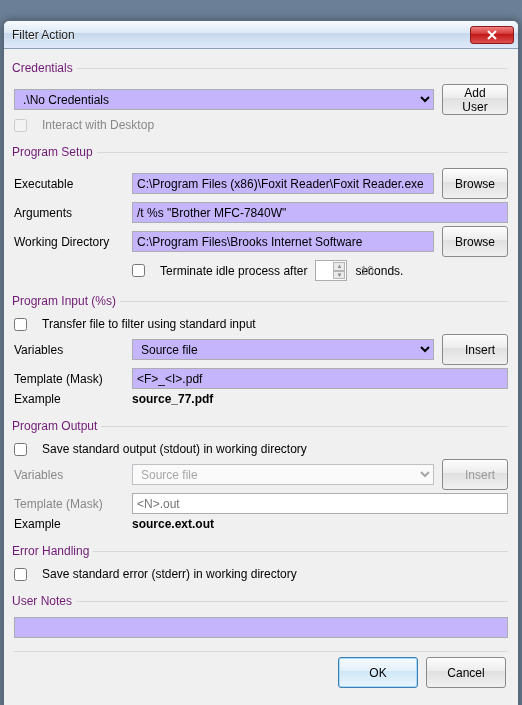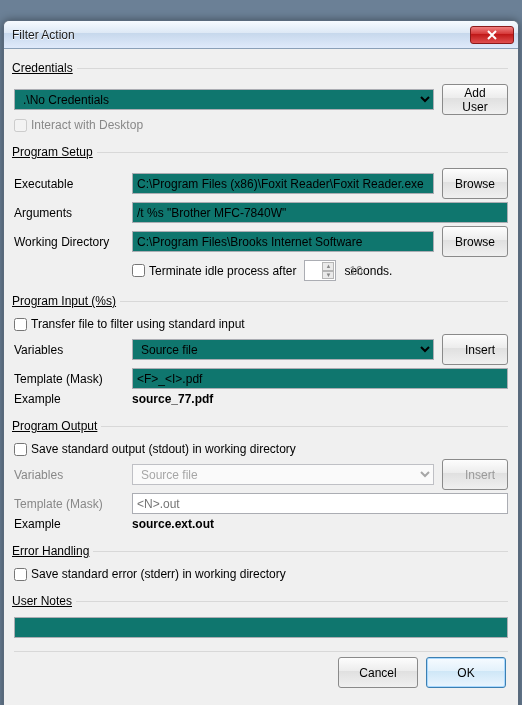--- a/index.html
+++ b/index.html
@@ -10,36 +10,36 @@
   .titlebar { height: 28px; background: linear-gradient(#f7fbff,#dde8f5 45%,#c7d8ec 46%,#dfeafb);
               border-bottom:1px solid #8aa0b8; border-radius:6px 6px 0 0; display:flex;
               align-items:center; padding:0 4px 0 8px; }
   .titlebar .title { flex:1; color:#1a1a1a; text-shadow:0 1px 0 #fff;}
   .closebtn { width:44px; height:18px; border-radius:3px; border:1px solid #8b1a1a;
               background:linear-gradient(#f08080,#d43535 45%,#c01818 46%,#e05050);
               display:flex; align-items:center; justify-content:center; cursor:pointer;}
   .closebtn svg { width:10px; height:10px; }
   .client { flex:1; padding:8px 10px 4px 10px; overflow:hidden;}
   fieldset.group { border:none; border-top:1px solid #d8d8d8; margin:4px 0 8px 0; padding:6px 0 2px 0;}
-  fieldset.group > legend { padding:0 4px 0 0; color:#000000; margin-left:-2px;text-decoration:underline;}
+  fieldset.group > legend { padding:0 4px 0 0; color:#701a75; margin-left:-2px;}
   .row { display:flex; align-items:center; gap:8px; margin:3px 0; }
   .lbl { width:110px; color:#000; }
   .lbl.dim { color:#888; }
   input.text, select.combo {
-    height:21px; border:1px solid #abadb3; padding:1px 4px; background:#0f766e; color:#000;
+    height:21px; border:1px solid #abadb3; padding:1px 4px; background:#c4b5fd; color:#000;
   }
   input.text:disabled, select.combo:disabled, .inputdim { color:#888; background:#fff;}
   input.text { flex:1; }
   select.combo { flex:1; }
   .btn { height:31px; min-width:66px; padding:0 12px; border:1px solid #8a8a8a;
          border-radius:3px; background:linear-gradient(#fdfdfd,#ececec 45%,#e0e0e0 46%,#f0f0f0);
          color:#000; cursor:pointer; }
   .btn:disabled { color:#9a9a9a; cursor:default;}
   .btn.wide { width:66px;text-align:right; }
-  .chk { display:flex; align-items:center; gap:4px; }
+  .chk { display:flex; align-items:center; gap:15px; }
   .chk input { width:13px; height:13px; margin:0;}
   .chk.dim { color:#888; }
   .example { font-weight:bold; }
   .spin { width:32px; height:21px; border:1px solid #abadb3; background:#fff; color:#888;
           display:flex; align-items:center; position:relative;}
   .spin span { flex:1; text-align:right; padding-right:14px;padding-left:44px;}
   .spin .arrows { position:absolute; right:1px; top:1px; bottom:1px; width:12px;
                   display:flex; flex-direction:column;}
   .spin .arrows div { flex:1; border:1px solid #b5b5b5; background:#eaeaea;
                       display:flex; align-items:center; justify-content:center; font-size:6px; line-height:1;}
@@ -173,18 +173,18 @@
     </fieldset>
 
     <fieldset class="group">
       <legend>User Notes</legend>
       <div class="row">
         <input class="text notes" style="">
       </div>
     </fieldset>
 
     <div class="footer">
+      <button class="btn primary" style="width:80px">OK</button>
       <button class="btn" style="width:80px">Cancel</button>
-      <button class="btn primary" style="width:80px">OK</button>
     </div>
 
   </div>
 </div>
 
 </body></html>

